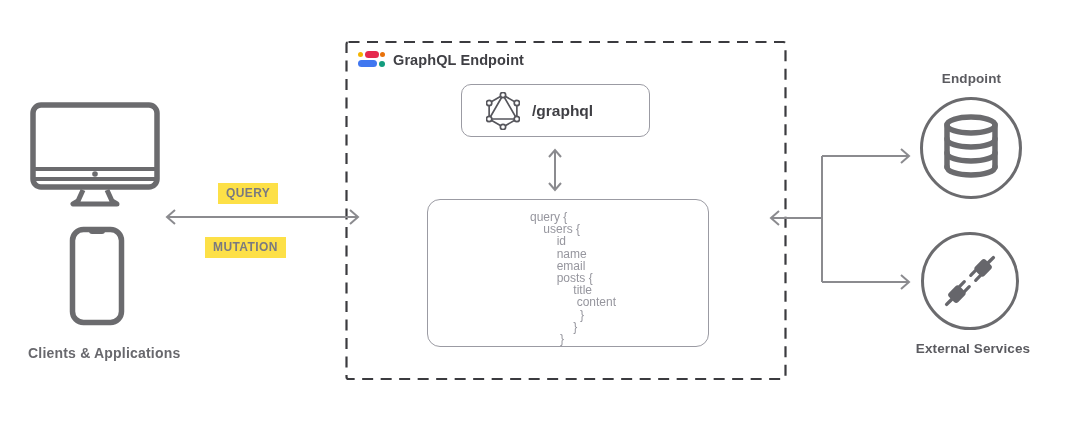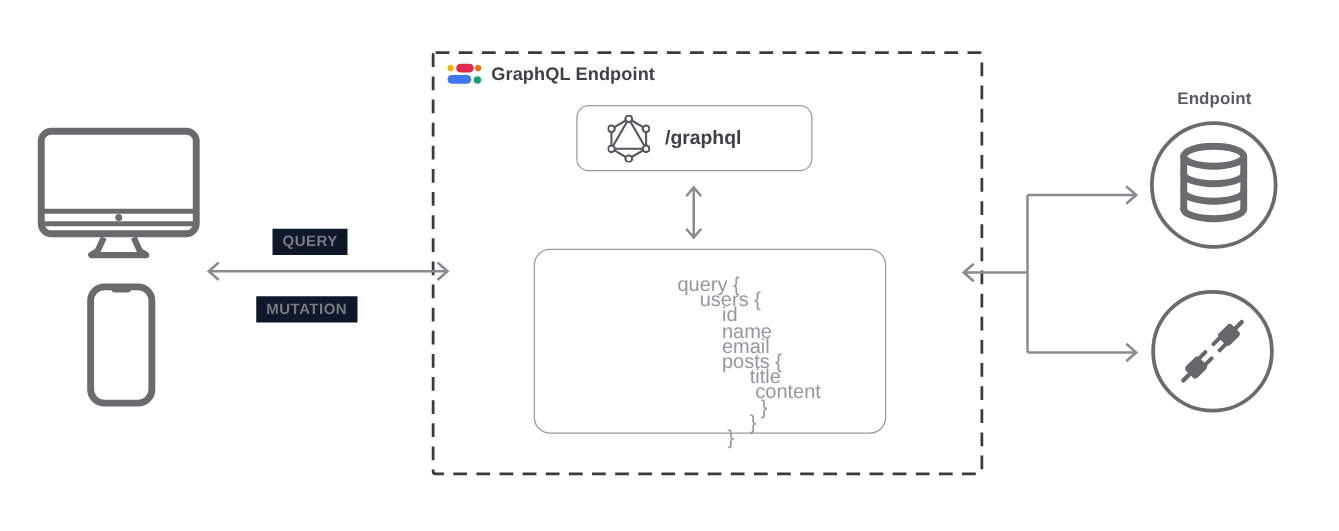--- a/index.html
+++ b/index.html
@@ -9,21 +9,21 @@
   }
   .abs{position:absolute;}
   svg{display:block;}
   .label{
     color:#68686d;font-weight:600;font-size:14px;letter-spacing:.2px;
   }
   .svc-label{
     color:#5b5b60;font-weight:600;font-size:13.5px;text-align:center;letter-spacing:.1px;
   }
   .badge{
-    background:#0f172a;color:#7a7a80;font-weight:700;font-size:12px;
+    background:#fde047;color:#7a7a80;font-weight:700;font-size:12px;
     letter-spacing:.4px;padding:4px 8px;line-height:1.1;
   }
   .endpoint-title{
     color:#3f3f44;font-weight:700;font-size:14.5px;letter-spacing:.1px;
   }
   .logo-mark{display:flex;flex-direction:column;gap:2px;}
   .logo-row{display:flex;align-items:center;gap:1.5px;}
   .dot{width:5px;height:5px;border-radius:50%;}
   .dot.big{width:6px;height:6px;}
   .pill{height:7px;border-radius:4px;}
@@ -33,23 +33,23 @@
     left:461px;top:84px;width:189px;height:53px;background:#fff;
     border:1.5px solid #9b9ba3;border-radius:10px;
     display:flex;align-items:center;padding-left:24px;gap:12px;box-sizing:border-box;
   }
   .route-text{color:#3f3f44;font-weight:600;font-size:15.5px;}
   .code-box{
     left:427px;top:199px;width:282px;height:148px;background:#fff;
     border:1.3px solid #9b9ba3;border-radius:13px;box-sizing:border-box;
   }
   .code-box pre{
-    position:absolute;left:98px;top:7px;margin:16px;
+    position:absolute;left:98px;top:7px;margin:4px;
     font-family:"Liberation Sans",sans-serif;
-    font-size:16px;line-height:12.2px;color:#96969e;white-space:pre;
+    font-size:12px;line-height:12.2px;color:#96969e;white-space:pre;
   }
   .circle{
     border:3.5px solid #6b6b6e;border-radius:50%;background:#fff;
     display:flex;align-items:center;justify-content:center;box-sizing:border-box;
   }
 </style>
 </head>
 <body>
 
 <div class="canvas">
@@ -89,20 +89,21 @@
       <circle cx="67" cy="73" r="2.8" fill="#6b6b6e" stroke="none"></circle>
       <path d="M55,89 L50,100 L45,103 L89,103 L84,100 L79,89" stroke-width="5" stroke-linejoin="round"></path>
     </g>
   </svg>
 
   <svg class="abs" style="left:68px;top:225px" width="58" height="102" viewBox="0 0 58 102">
     <rect x="4.5" y="4.5" width="49" height="93" rx="11" fill="none" stroke="#6b6b6e" stroke-width="5.5"></rect>
     <rect x="21" y="3" width="16" height="6" rx="3" fill="#6b6b6e"></rect>
   </svg>
 
+  <div class="abs label" style="left:28px;top:345px">Clients &amp; Applications</div>
 
   <div class="abs badge" style="left:218px;top:183px">QUERY</div>
   <div class="abs badge" style="left:205px;top:237px">MUTATION</div>
 
   <div class="abs logo-mark" style="left:358px;top:51px">
     <div class="logo-row">
       <span class="dot" style="background-color: rgb(244, 180, 0);"></span>
       <span class="pill p1" style="background-color: rgb(229, 41, 78);"></span>
       <span class="dot" style="background-color: rgb(232, 113, 10);"></span>
     </div>
@@ -167,14 +168,15 @@
         <line x1="13" y1="3.5" x2="19.5" y2="3.5" stroke="#66666b" stroke-width="3.2" stroke-linecap="round"></line>
       </g>
       <g transform="translate(47,13) rotate(135)">
         <line x1="-9" y1="0" x2="-2" y2="0" stroke="#66666b" stroke-width="3.5" stroke-linecap="round"></line>
         <rect x="-2" y="-6.5" width="15" height="13" rx="3" fill="#66666b"></rect>
         <line x1="13" y1="-3.5" x2="19.5" y2="-3.5" stroke="#66666b" stroke-width="3.2" stroke-linecap="round"></line>
         <line x1="13" y1="3.5" x2="19.5" y2="3.5" stroke="#66666b" stroke-width="3.2" stroke-linecap="round"></line>
       </g>
     </svg>
   </div>
+  <div class="abs svc-label" style="left:903px;top:341px;width:140px">External Services</div>
 
 </div>
 
 </body></html>

